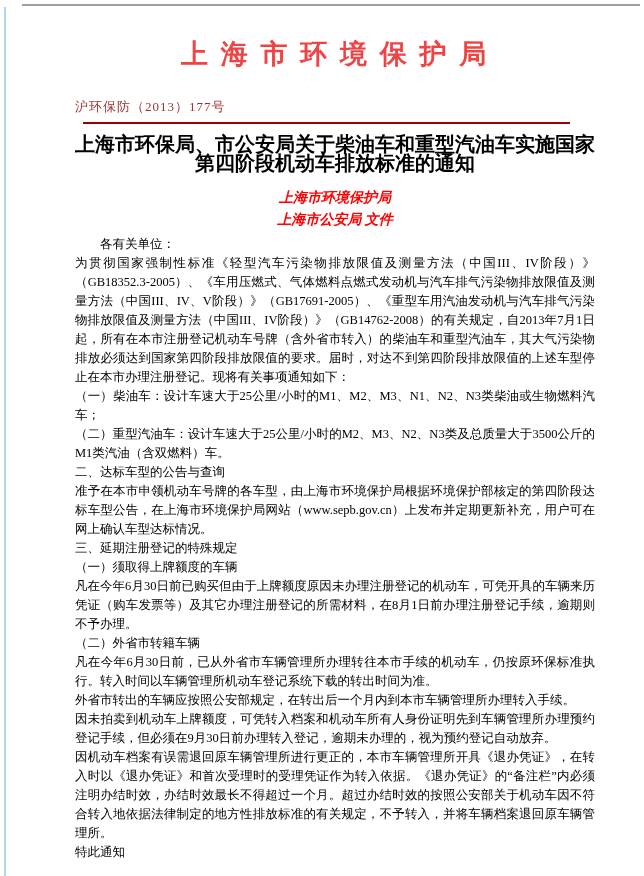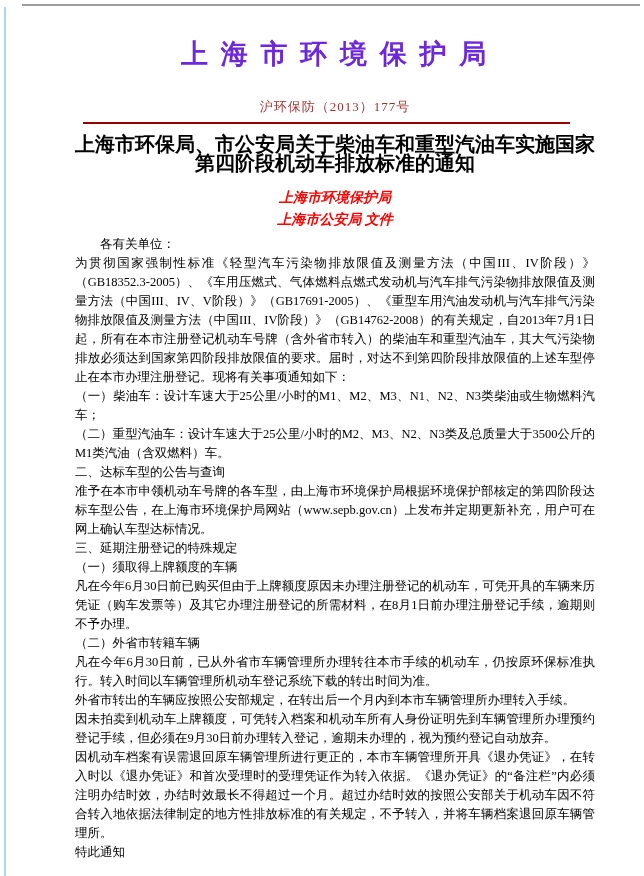--- a/index.html
+++ b/index.html
@@ -8,37 +8,37 @@
     font-family:"Liberation Serif","DejaVu Serif",serif;
     color:#000000;
   }
   .left-rule{position:absolute;left:4px;top:7px;width:2px;height:869px;}
   .top-rule{position:absolute;left:22px;top:4px;width:618px;height:2px;}
   .content{position:absolute;left:75px;top:0;width:520px;}
   .agency-title{
     margin-top:36px;text-align:center;
     font-size:27px;font-weight:bold;letter-spacing:3px;white-space:nowrap;
   }
-  .doc-number{margin-top:26px;text-align:center;font-size:13px;letter-spacing:1px;}
+  .doc-number{margin-top:26px;text-align:left;font-size:13px;letter-spacing:1px;}
   .red-divider{height:2px;margin:6px 0 0 8px;width:487px;}
   .subject-title{margin-top:11px;text-align:center;font-size:20px;font-weight:bold;line-height:19px;}
   .issuers{margin-top:14px;text-align:center;font-size:14px;font-weight:bold;line-height:22px;font-style:italic;}
   .body-text{margin-top:4px;font-size:12.5px;line-height:19px;text-align:justify;}
   .salutation{text-indent:2em;}
   .body-para{margin:0;}
 </style>
 </head>
 <body>
 
 <div class="left-rule" style="background-color: rgb(174, 214, 241);"></div>
 <div class="top-rule" style="background-color: rgb(158, 158, 158);"></div>
 
 <div class="content">
 
-  <div class="agency-title" style="color: #6d28d9;">上 海 市 环 境 保 护 局</div>
+  <div class="agency-title" style="color: #ef4444;">上 海 市 环 境 保 护 局</div>
 
   <div class="doc-number" style="color: rgb(153, 51, 51);">沪环保防（2013）177号</div>
 
   <div class="red-divider" style="background-color: rgb(153, 0, 0);"></div>
 
   <div class="subject-title">上海市环保局、市公安局关于柴油车和重型汽油车实施国家第四阶段机动车排放标准的通知</div>
 
   <div class="issuers" style="color: rgb(255, 0, 0);">
     <div>上海市环境保护局</div>
     <div>上海市公安局 文件</div>

